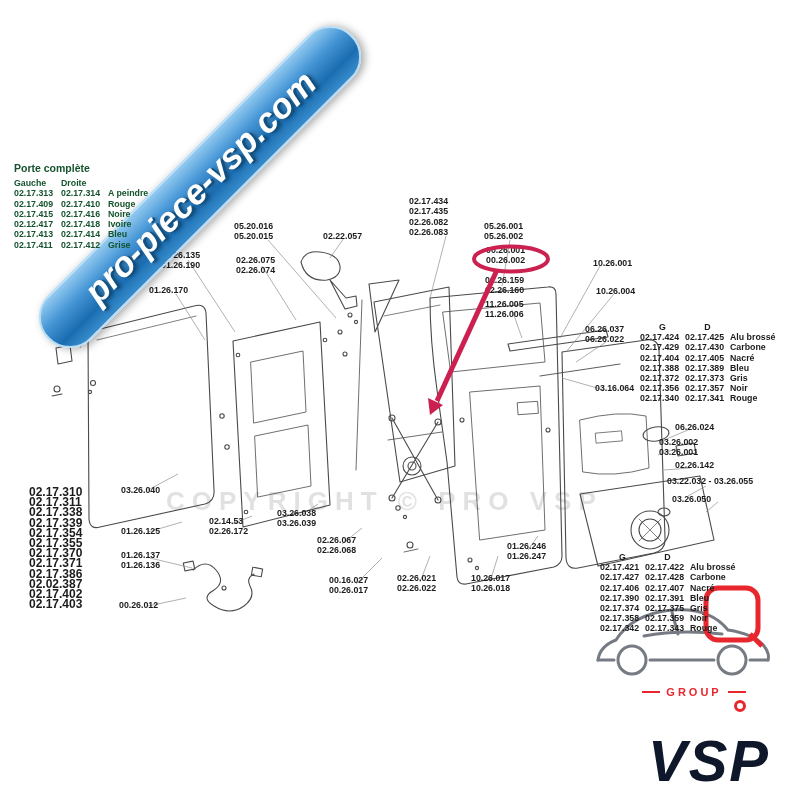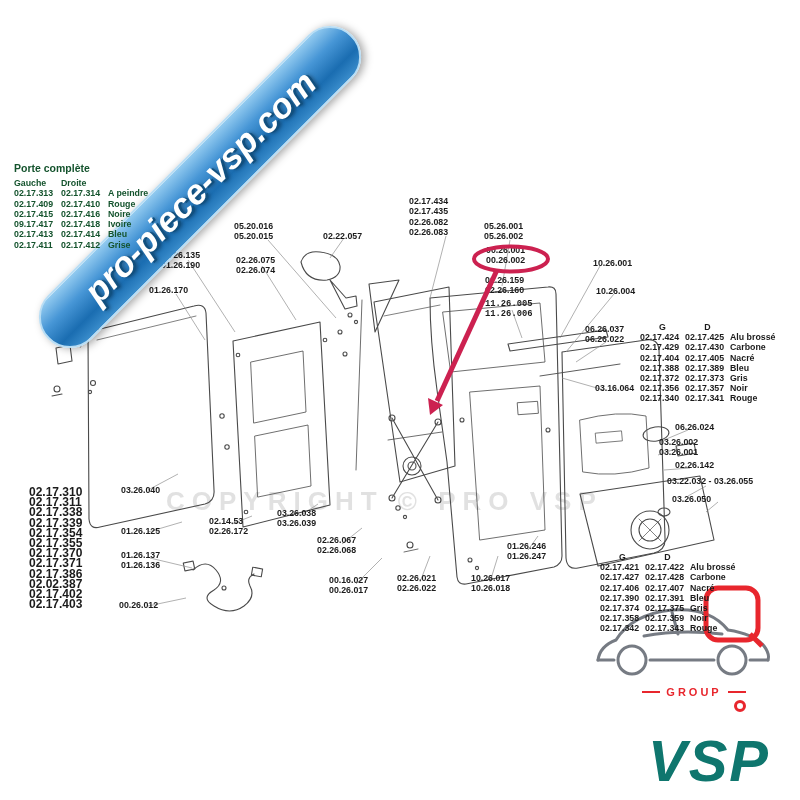--- a/index.html
+++ b/index.html
@@ -34,21 +34,21 @@
   .labels-layer{position:absolute;left:0;top:0;width:800px;height:800px;z-index:4;pointer-events:none}
   .part-label{position:absolute;font-size:8.8px;font-weight:bold;line-height:10.3px;color:#1b1b1b;white-space:nowrap}
 
   .logo{position:absolute;left:588px;top:584px;width:208px;height:214px;z-index:3}
   .logo-car{position:absolute;left:0;top:0}
   .logo-group{position:absolute;left:44px;top:102px;width:124px;display:flex;align-items:center;justify-content:center;
               gap:6px;color:#e8262d;font-size:11px;font-weight:bold;letter-spacing:3px}
   .gline{flex:0 0 18px;height:0;border-top:2px solid #e8262d}
   .logo-pro{position:absolute;left:36px;top:110px;font-size:58px;font-weight:bold;font-style:italic;color:#e8262d;line-height:1}
   .logo-ring{position:absolute;left:146px;top:116px;width:12px;height:12px;border:3.5px solid #e8262d;border-radius:50%}
-  .logo-vsp{position:absolute;left:60px;top:148px;font-size:58px;font-weight:bold;font-style:italic;color:#0f766e;line-height:1;letter-spacing:2px}
+  .logo-vsp{position:absolute;left:60px;top:148px;font-size:58px;font-weight:bold;font-style:italic;color:#0f172a;line-height:1;letter-spacing:2px}
 </style>
 </head>
 <body>
 
 <div class="canvas">
 
   <div class="copyright">COPYRIGHT © PRO VSP</div>
 
   <svg class="diagram" width="800" height="800" viewBox="0 0 800 800">
     <g stroke="#4a4a4a" fill="none" stroke-width="1.1" stroke-linejoin="round" stroke-linecap="round">
@@ -170,21 +170,21 @@
         <span></span>
         <span>02.17.313</span>
         <span>02.17.314</span>
         <span>A peindre</span>
         <span>02.17.409</span>
         <span>02.17.410</span>
         <span>Rouge</span>
         <span>02.17.415</span>
         <span>02.17.416</span>
         <span>Noire</span>
-        <span>09.17.417</span>
+        <span>02.12.417</span>
         <span>02.17.418</span>
         <span>Ivoire</span>
         <span>02.17.413</span>
         <span>02.17.414</span>
         <span>Bleu</span>
         <span>02.17.411</span>
         <span>02.17.412</span>
         <span>Grise</span>
       </div>
   </div>
@@ -309,21 +309,21 @@
         <div>00.26.001</div>
         <div>00.26.002</div>
       </div>
       <div class="part-label" style="left: 485px; top: 275px;">
         <div>02.26.159</div>
         <div>02.26.160</div>
       </div>
       <div class="part-label" style="left: 593px; top: 258px;">
         <div>10.26.001</div>
       </div>
-      <div class="part-label" style="left: 485px; top: 299px; font-family: Liberation Mono, monospace;">
+      <div class="part-label" style="left: 485px; top: 299px;">
         <div>11.26.005</div>
         <div>11.26.006</div>
       </div>
       <div class="part-label" style="left: 596px; top: 286px;">
         <div>10.26.004</div>
       </div>
       <div class="part-label" style="left: 161px; top: 250px;">
         <div>01.26.135</div>
         <div>01.26.190</div>
       </div>

